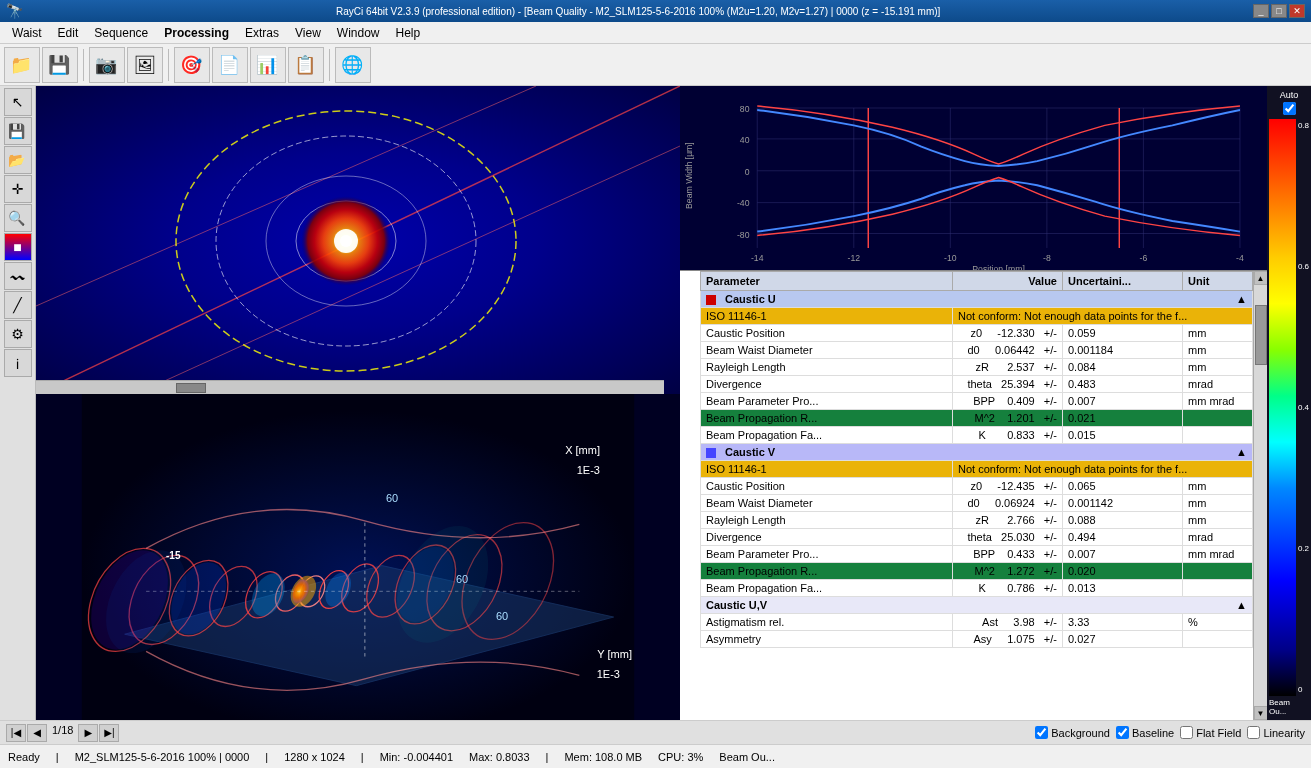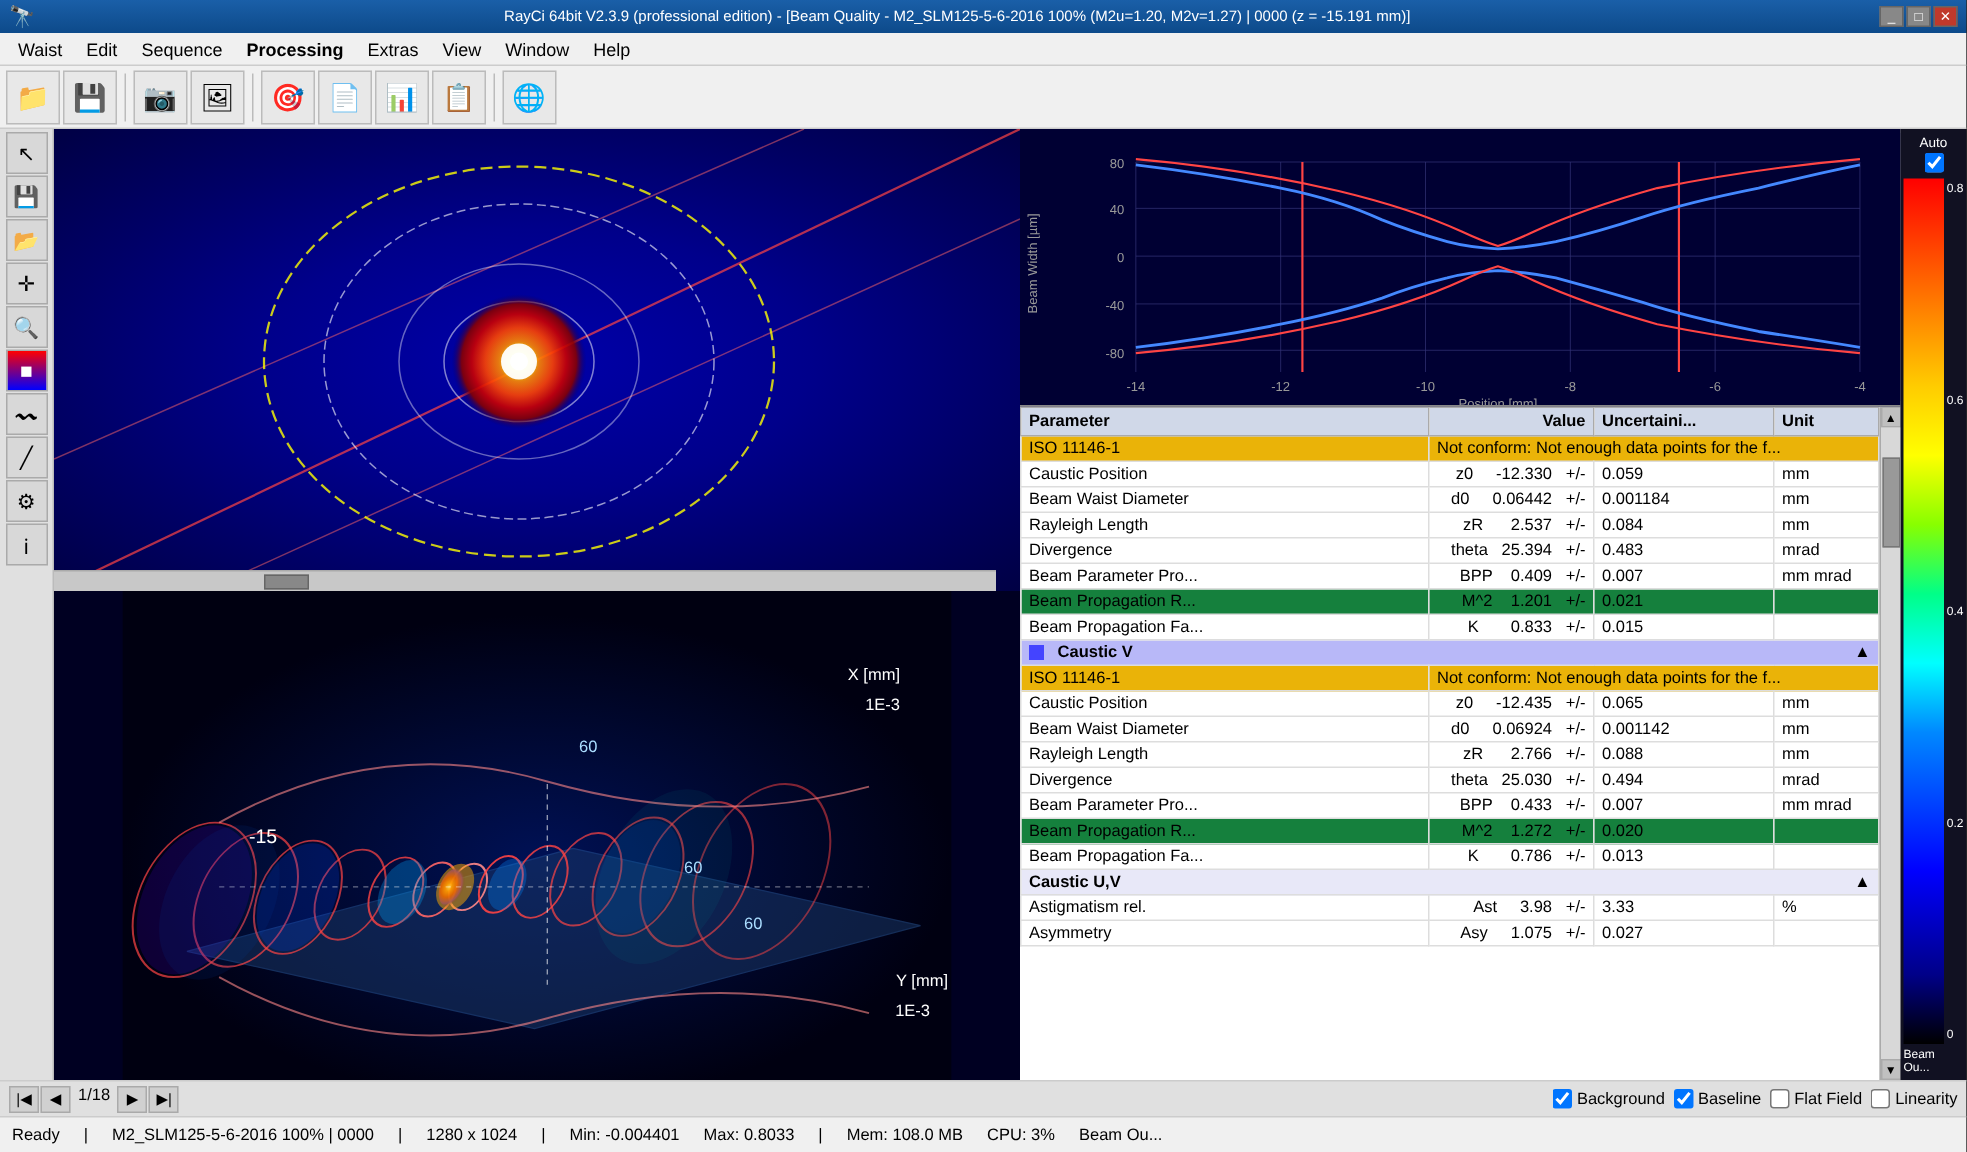--- a/index.html
+++ b/index.html
@@ -393,21 +393,21 @@
       </div>
       <div class="label-3d" style="top:70px; right:80px; color:white;">
         <span>1E-3</span>
       </div>
       <div class="label-3d" style="bottom:60px; right:48px; color:white;">
         <span>Y [mm]</span>
       </div>
       <div class="label-3d" style="bottom:40px; right:60px; color:white;">
         <span>1E-3</span>
       </div>
-      <div class="label-3d" style="top:48%; left:130px; color:white; font-size:13px; font-weight:normal;">
+      <div class="label-3d" style="top:48%; left:130px; color:white; font-size:10px; font-weight:bold;">
         <span>-15</span>
       </div>
       <div class="label-3d" style="top:30%; left:350px; color:#aaddff;">
         <span>60</span>
       </div>
       <div class="label-3d" style="top:55%; left:420px; color:#aaddff;">
         <span>60</span>
       </div>
       <div class="label-3d" style="bottom:30%; left:460px; color:#aaddff;">
         <span>60</span>
@@ -459,33 +459,40 @@
         <text x="72" y="89" fill="#999" font-size="9" text-anchor="end">0</text>
         <text x="72" y="122" fill="#999" font-size="9" text-anchor="end">-40</text>
         <text x="72" y="155" fill="#999" font-size="9" text-anchor="end">-80</text>
 
         <text x="12" y="90" fill="#999" font-size="9" text-anchor="middle" transform="rotate(-90, 12, 90)">Beam Width [µm]</text>
 
         <text x="330" y="190" fill="#999" font-size="9" text-anchor="middle">Position [mm]</text>
       </svg>
     </div>
 
-    <div style="flex:1; display:flex; overflow:hidden;">
+    <div style="flex:1; display:flex; overflow:hidden;padding-left:20px;">
       <div id="data-table-container" style="flex:1; overflow-y:auto; overflow-x:hidden;">
         <table class="data-table">
           <thead>
             <tr>
               <th>Parameter</th>
               <th style="text-align:right; width:110px;">Value</th>
               <th style="width:120px;">Uncertaini...</th>
               <th style="width:70px;">Unit</th>
             </tr>
           </thead>
           <tbody id="table-body">
 
+            <tr class="section-row">
+              <td colspan="4">
+                <span style="display:inline-block; width:10px; height:10px; background:#cc0000; margin-right:6px; vertical-align:middle;"></span>
+                <strong>Caustic U</strong>
+                <span class="collapse-arrow">▲</span>
+              </td>
+            </tr>
             <tr class="warn-row">
               <td>ISO 11146-1</td>
               <td colspan="3">Not conform: Not enough data points for the f...</td>
             </tr>
             <tr>
               <td>Caustic Position</td>
               <td style="text-align:right;">z0 &nbsp;&nbsp;&nbsp; -12.330 &nbsp; +/-</td>
               <td>0.059</td>
               <td>mm</td>
             </tr>

